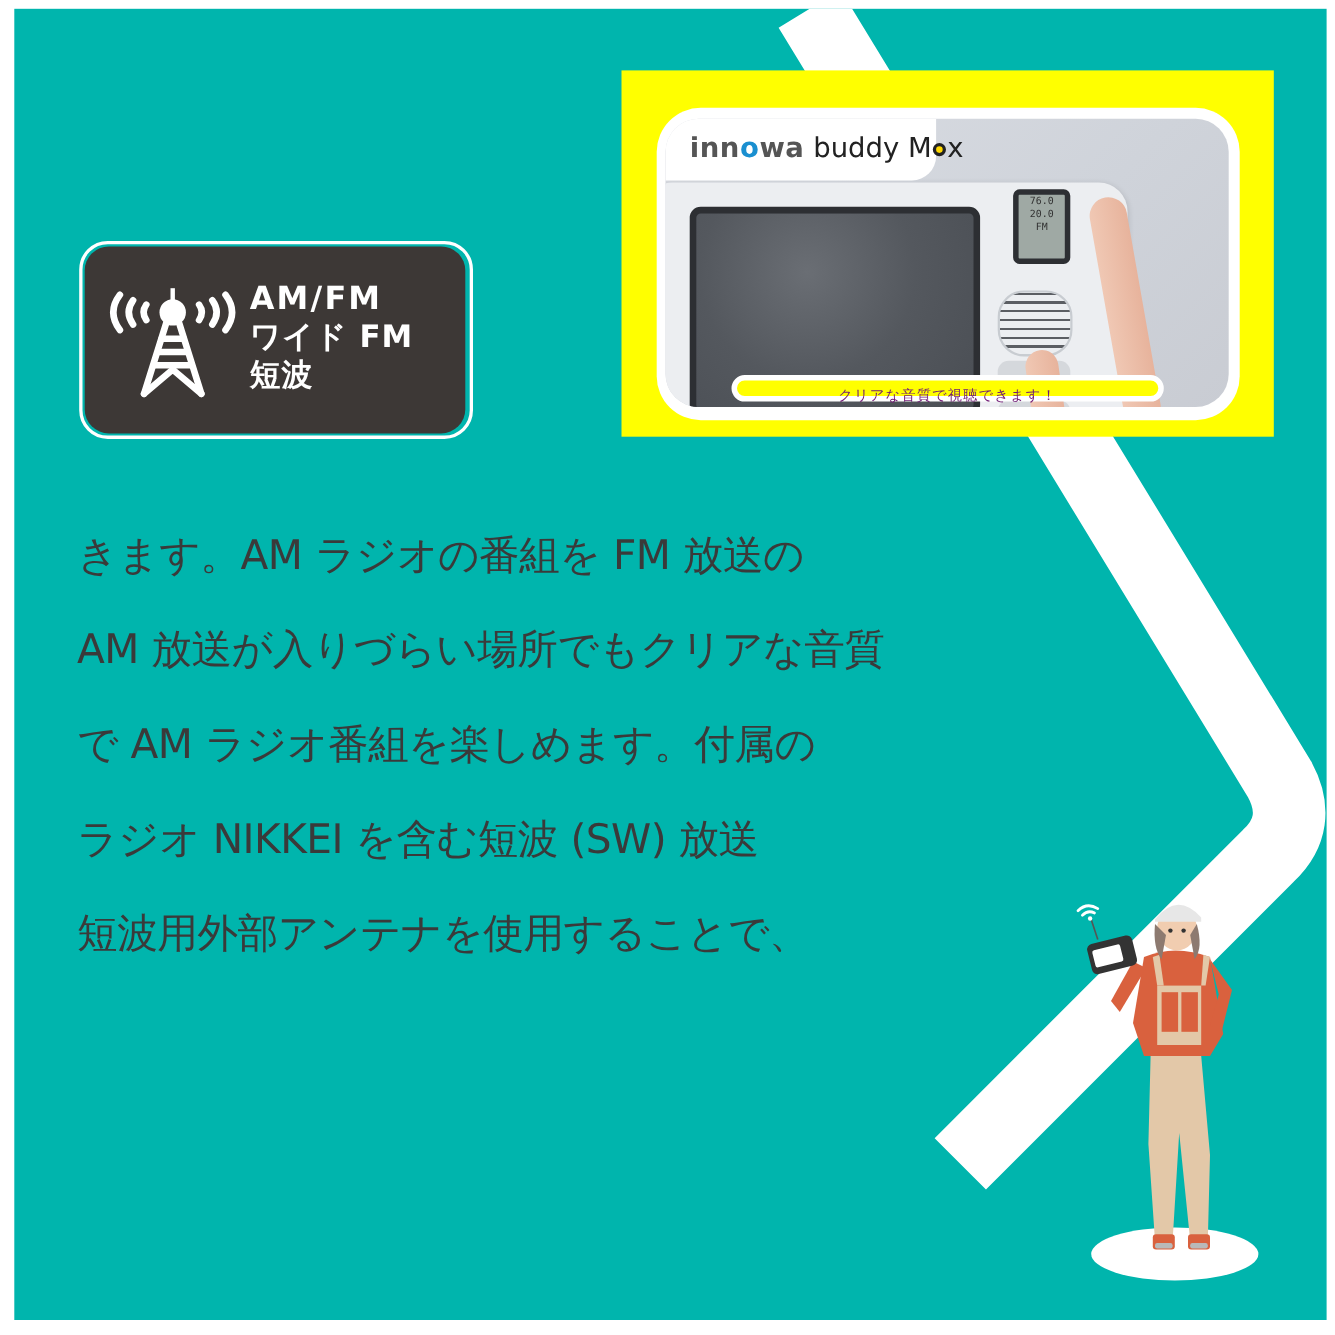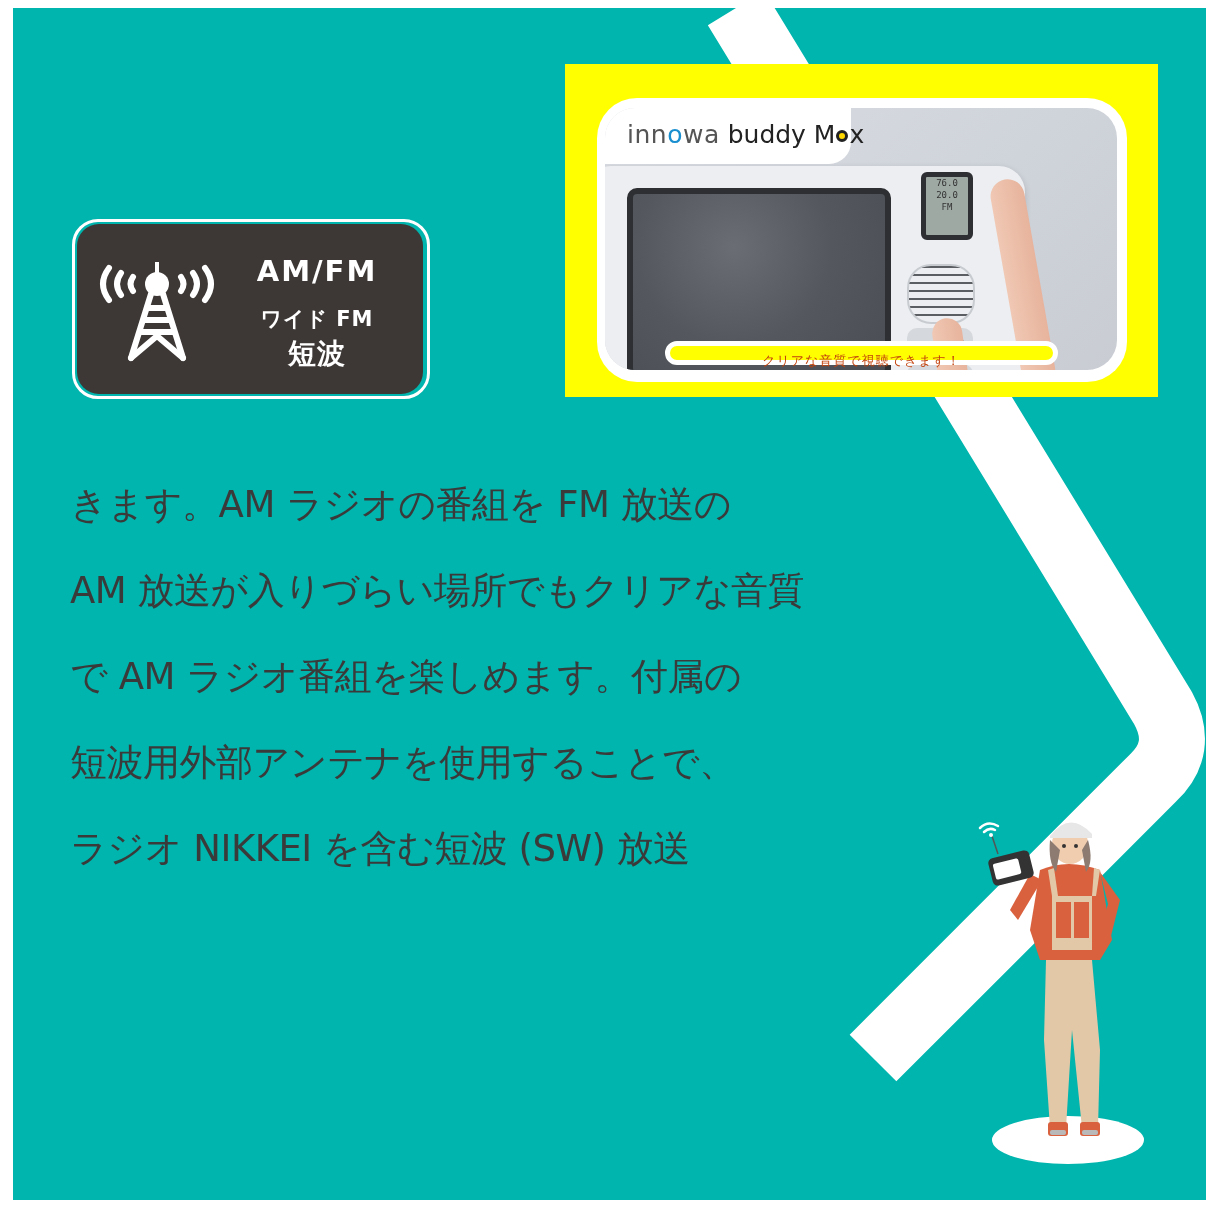--- a/index.html
+++ b/index.html
@@ -3,41 +3,41 @@
 <meta charset="utf-8">
 <style>
   html, body { margin:0; padding:0; }
   body { width:1214px; height:1214px; background:#ffffff; position:relative; overflow:hidden; font-family:"DejaVu Sans", sans-serif; }
   .canvas { position:absolute; left:13px; top:8px; width:1193px; height:1192px; background:#00b5ad; overflow:hidden; }
   .chevron { position:absolute; left:0; top:0; width:1193px; height:1192px; }
   
   .badge-outer { position:absolute; left:72px; top:219px; width:358px; height:180px; border:3px solid #ffffff; border-radius:26px; box-sizing:border-box; }
   .badge { position:absolute; left:77px; top:224px; width:346px; height:170px; background:#3d3836; border-radius:22px; }
   .badge .tower { position:absolute; left:18px; top:30px; width:124px; height:112px; }
-  .badge .lines { position:absolute; left:150px; top:30px; width:180px; text-align:center; color:#ffffff; font-weight:bold; font-family:"DejaVu Sans", sans-serif; }
+  .badge .lines { position:absolute; left:150px; top:30px; width:180px; color:#ffffff; font-weight:bold; font-family:"DejaVu Sans", sans-serif; }
   .badge .l1 { font-size:29px; line-height:34px; letter-spacing:2px; }
-  .badge .l2 { font-size:21px; line-height:36px; letter-spacing:1px;margin-top:13px; }
+  .badge .l2 { font-size:28px; line-height:36px; letter-spacing:1px; }
   .badge .l3 { font-size:28px; line-height:34px; letter-spacing:1px; }
   
   .photo-card { position:absolute; left:565px; top:64px; width:593px; height:333px; background:#ffff00; }
   .photo-frame { position:absolute; left:32px; top:34px; width:530px; height:284px; background:#ffffff; border-radius:40px; }
   .photo { position:absolute; left:40px; top:44px; width:512px; height:262px; background:linear-gradient(135deg,#dadde3 0%,#cfd3da 60%,#c9ccd3 100%); border-radius:30px; overflow:hidden; }
   .logo-tab { position:absolute; left:0; top:0; width:246px; height:56px; background:#ffffff; border-bottom-right-radius:22px; }
   .logo { position:absolute; left:22px; top:12px; font-size:25px; color:#333; font-family:"DejaVu Sans", sans-serif; white-space:nowrap; }
-  .logo .brand { color:#555; font-weight:normal; letter-spacing:0.5px; }
+  .logo .brand { color:#555; font-weight:bold; letter-spacing:0.5px; }
   .logo .o { color:#1a8fd0; }
   .logo .product { color:#222; font-weight:normal; }
   .logo .dot { display:inline-block; width:12px; height:12px; background:#ffd800; border-radius:50%; border:3px solid #222; box-sizing:border-box; vertical-align:middle; margin:0 1px; }
   .device { position:absolute; left:-20px; top:58px; width:440px; height:230px; background:#eceef1; border-radius:26px; box-shadow:0 2px 6px rgba(0,0,0,0.15);text-decoration:underline; }
   .screen { position:absolute; left:42px; top:22px; width:252px; height:178px; background:#52565c; border:6px solid #2d2f33; border-radius:10px; background-image:radial-gradient(circle at 40% 30%, #6a6e74 0%, #54585e 50%, #4a4e54 100%); }
   .lcd { position:absolute; left:336px; top:6px; width:42px; height:58px; background:#9fa9a4; border:5px solid #2d2f33; border-radius:6px; font-size:9px; color:#333; text-align:center; line-height:12px; font-family:"DejaVu Sans Mono", monospace; }
   .speaker { position:absolute; left:322px; top:98px; width:64px; height:56px; border:2px solid #c8ccd1; border-radius:24px; background:repeating-linear-gradient(0deg,#eceef1 0 6px,#5b5e63 6px 8px); }
   .btn { position:absolute; left:322px; width:66px; height:34px; background:#d5d8dc; border-radius:10px; font-size:9px; color:#444; text-align:right; padding:10px 8px 0 0; box-sizing:border-box; }
   .finger { position:absolute; background:linear-gradient(90deg,#f0c8b4,#e7b39c); border-radius:18px 18px 6px 6px; }
-  .caption-pill { position:absolute; left:100px; top:277px; width:393px; height:24px; background:#ffff00; border:5px solid #ffffff; border-radius:24px; box-sizing:border-box; text-align:center; font-size:13px; line-height:30px; color:#c2410c; letter-spacing:1px; }
+  .caption-pill { position:absolute; left:100px; top:277px; width:393px; height:24px; background:#ffff00; border:5px solid #ffffff; border-radius:24px; box-sizing:border-box; text-align:center; font-size:13px; line-height:30px; color:#701a75; letter-spacing:1px; }
   
   .body-text { position:absolute; left:70px; top:462px; width:880px; color:#3a3a3a; font-size:37px; line-height:86px; font-family:"DejaVu Sans", sans-serif; font-weight:normal; letter-spacing:-0.5px; }
   .body-text div { white-space:nowrap; height:86px; }
   
   .illus { position:absolute; left:960px; top:810px; width:200px; height:360px; }
 </style>
 </head>
 <body>
 
 <div class="canvas">
@@ -96,22 +96,22 @@
       </div>
     </div>
   </div>
   <div class="caption-pill">クリアな音質で視聴できます！</div>
 </div>
 
 <div class="body-text">
   <div>きます。AM ラジオの番組を FM 放送の</div>
   <div>AM 放送が入りづらい場所でもクリアな音質</div>
   <div>で AM ラジオ番組を楽しめます。付属の</div>
+  <div>ラジオ NIKKEI を含む短波 (SW) 放送</div>
   <div>短波用外部アンテナを使用することで、</div>
-  <div>ラジオ NIKKEI を含む短波 (SW) 放送</div>
 </div>
 
 <svg class="illus" viewBox="0 0 200 360">
 
   <ellipse cx="108" cy="330" rx="76" ry="24" fill="#ffffff"></ellipse>
 
   <path d="M 86 150 L 132 150 L 140 240 L 138 318 L 122 318 L 112 220 L 106 318 L 90 318 L 84 230 Z" fill="#e3c8a8"></path>
 
   <rect x="88" y="312" width="20" height="14" rx="3" fill="#d9613e"></rect>
   <rect x="120" y="312" width="20" height="14" rx="3" fill="#d9613e"></rect>

